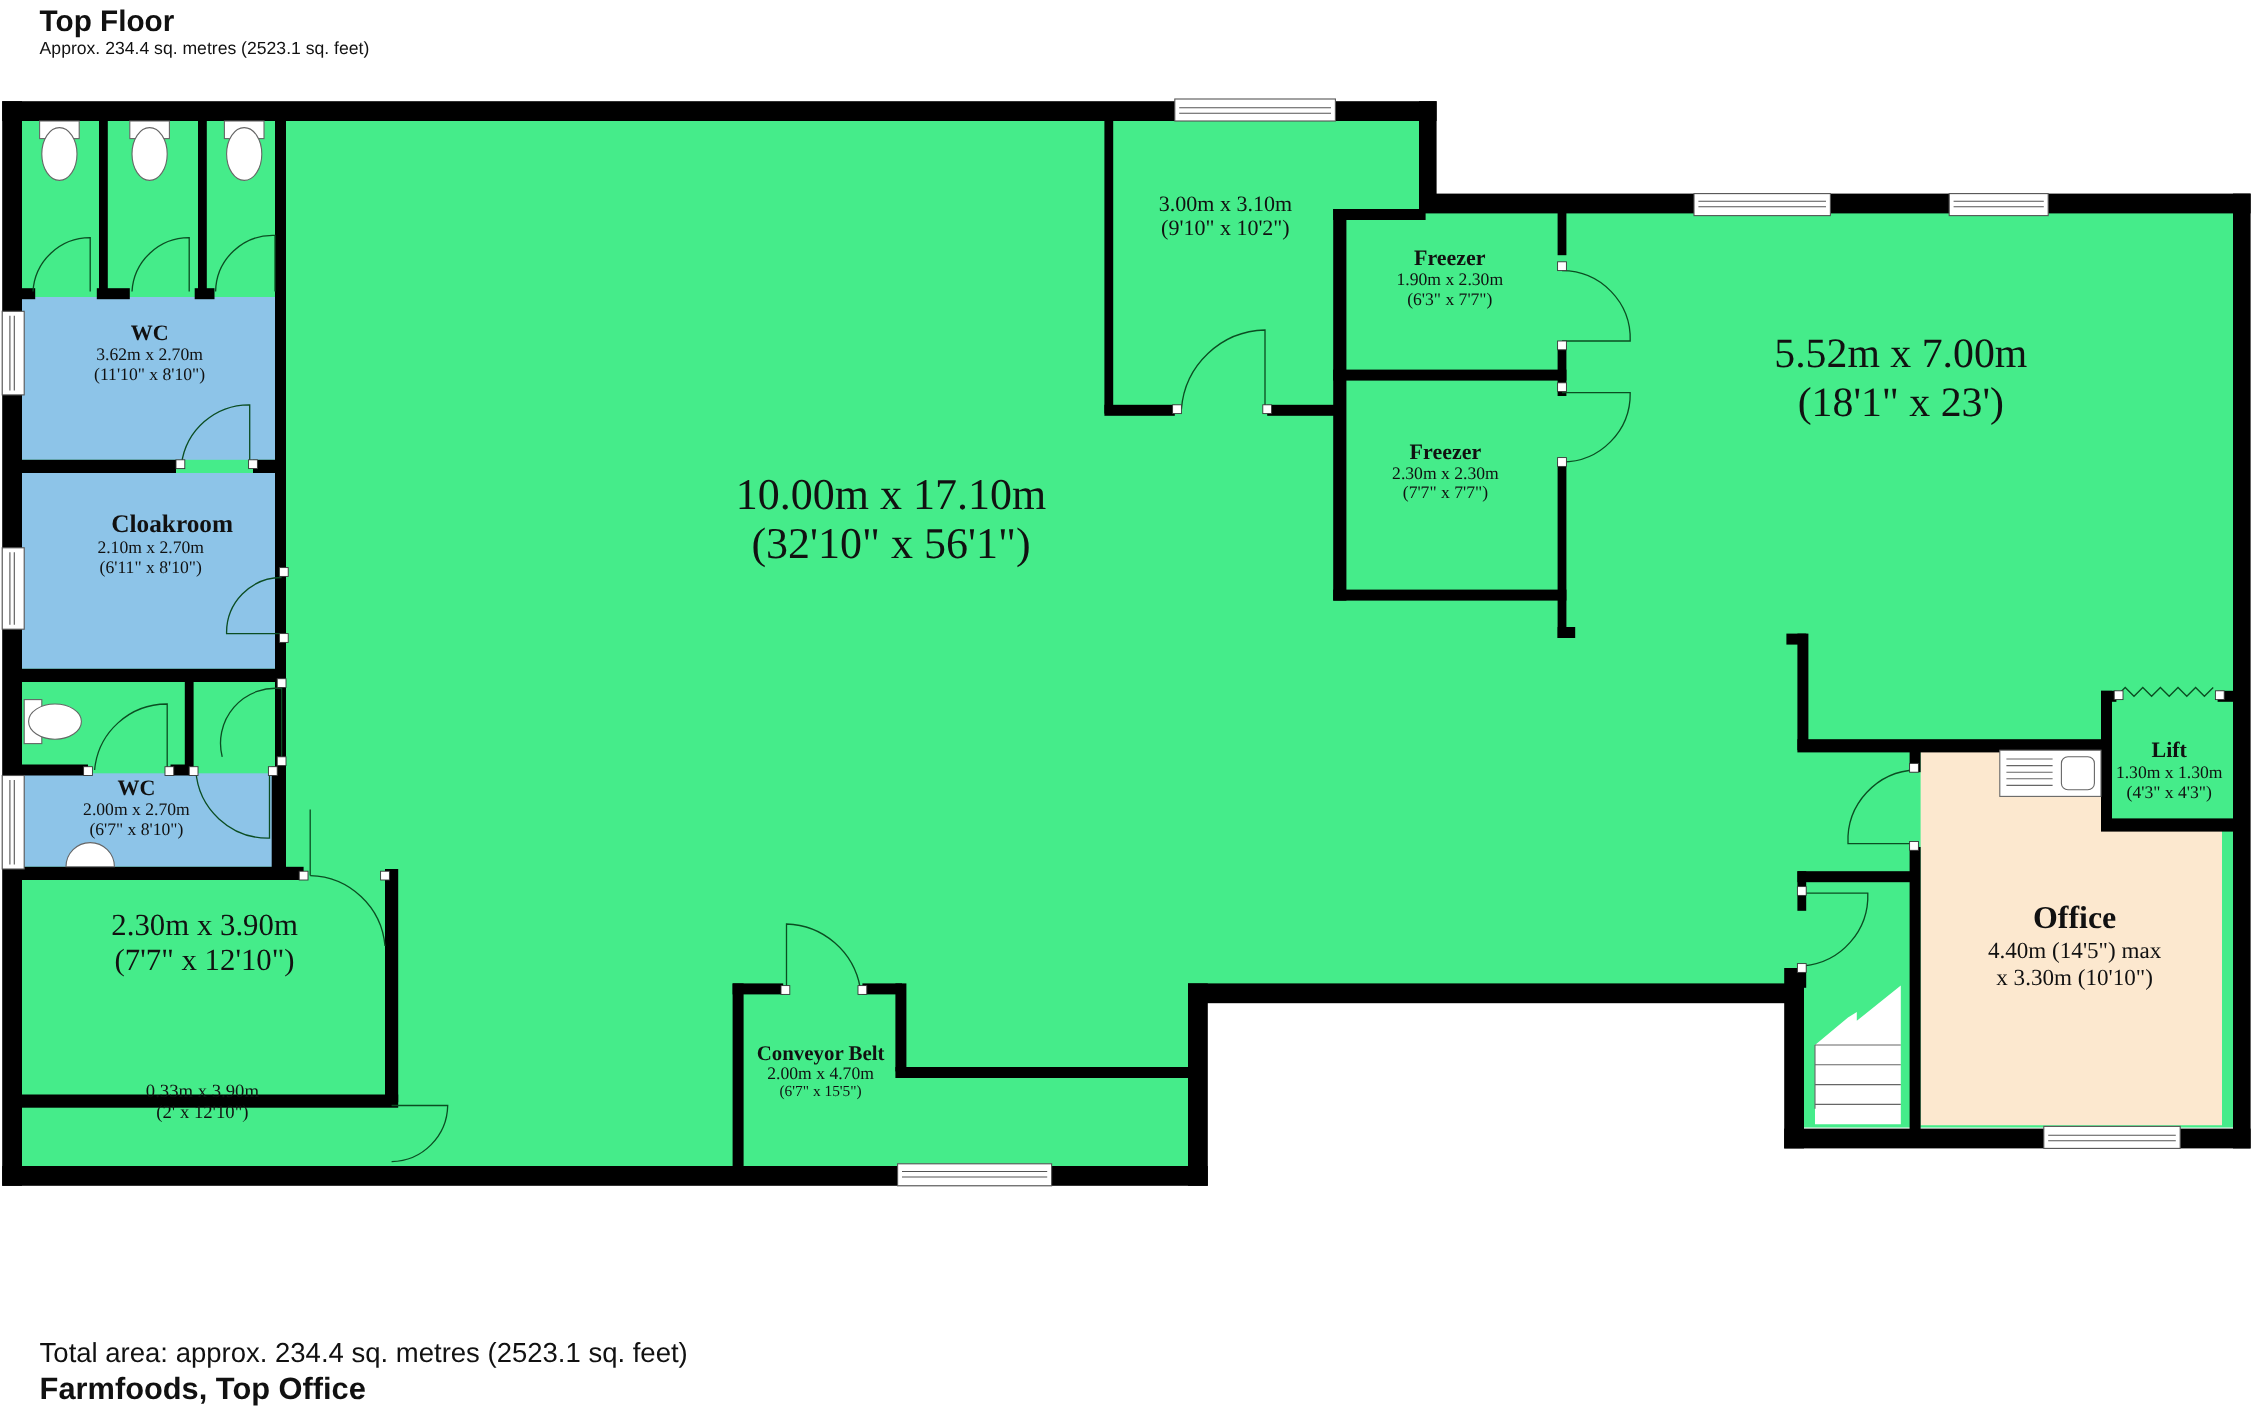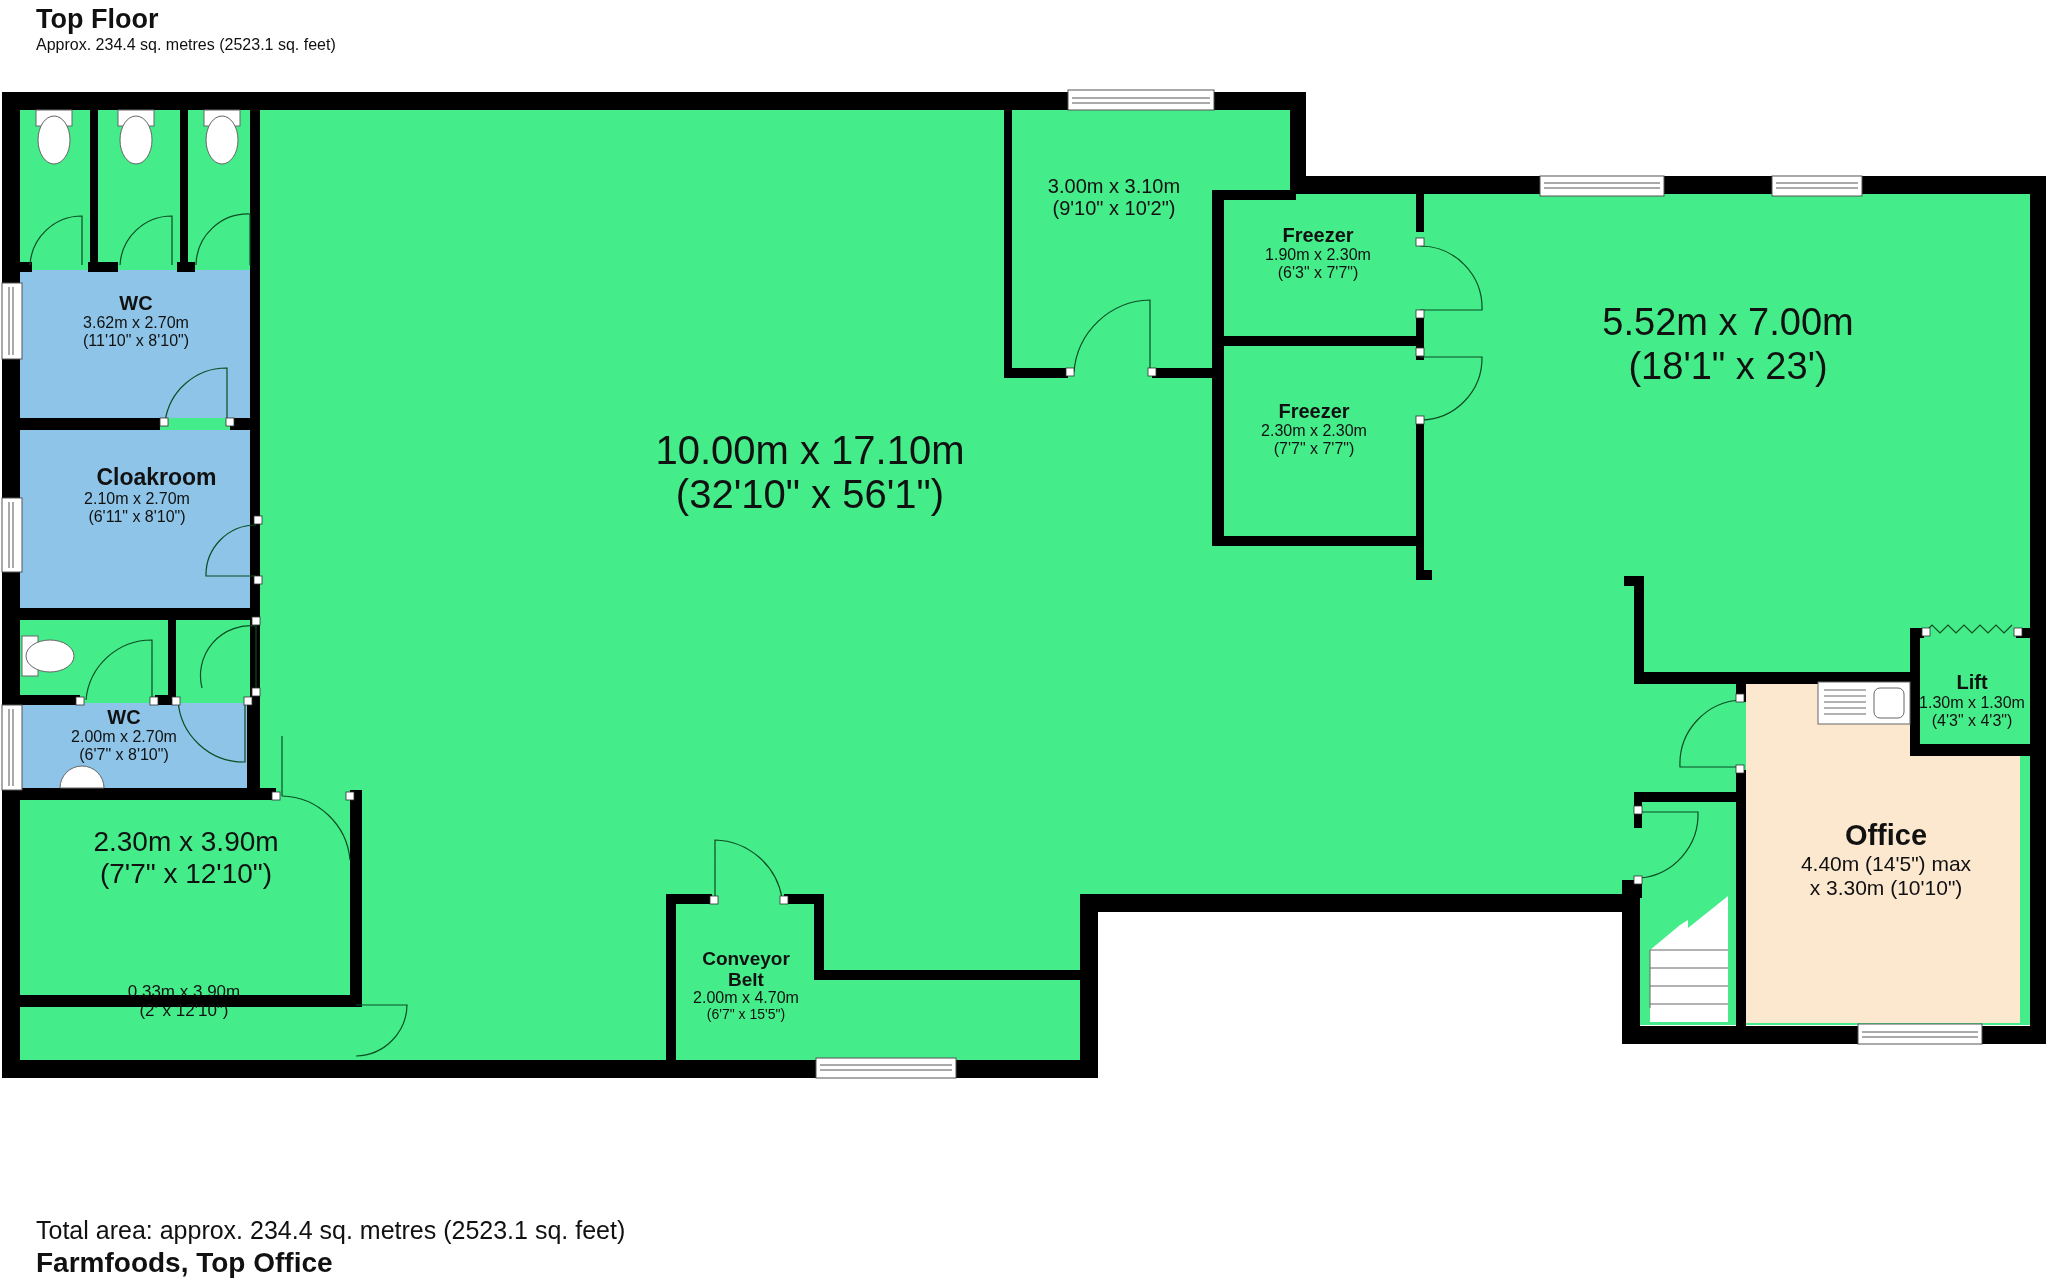--- a/index.html
+++ b/index.html
@@ -7,21 +7,21 @@
            font-family: "Liberation Sans", sans-serif; color: #111; }
     .title-block { position: absolute; left: 0; width: 1760px; text-align: left; margin-left: 36px; }
     #top-title { top: 2px; }
     #top-title .t { font-weight: bold; font-size: 27px; line-height: 34px; }
     #top-title .s { font-size: 16px; line-height: 18px; }
     #bottom-title { top: 1214px; }
     #bottom-title .s { font-size: 25px; line-height: 32px; }
     #bottom-title .t { font-weight: bold; font-size: 28px; line-height: 34px; }
     svg#plan { position: absolute; left: 0; top: 0; }
     .lbl { position: absolute; text-align: center; color: #111; white-space: nowrap;
-           transform: translateX(-50%); }
+           transform: translateX(-50%); font-family: Liberation Serif, serif; }
     .lbl .name { font-weight: bold; display: block; }
     .lbl .dim { display: block; }
     .xl .dim { font-size: 40px; line-height: 44px; }
     .sm .name { font-size: 20px; line-height: 22px; }
     .sm .dim { font-size: 16px; line-height: 18px; }
     .big .dim { font-size: 30px; line-height: 34px; }
     .mid .dim { font-size: 20px; line-height: 22px; }
   </style>
 </head>
 <body>

